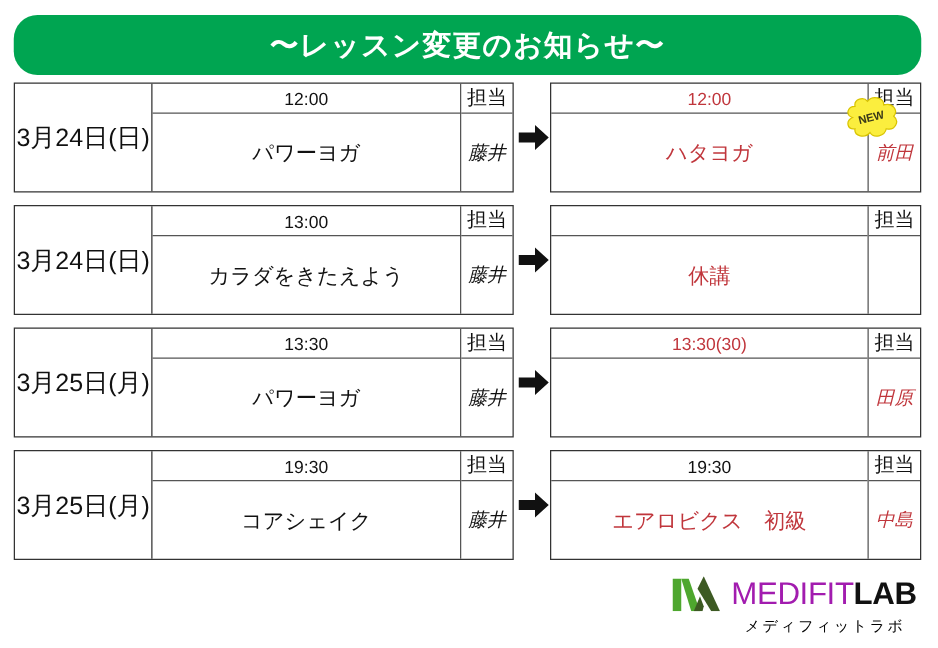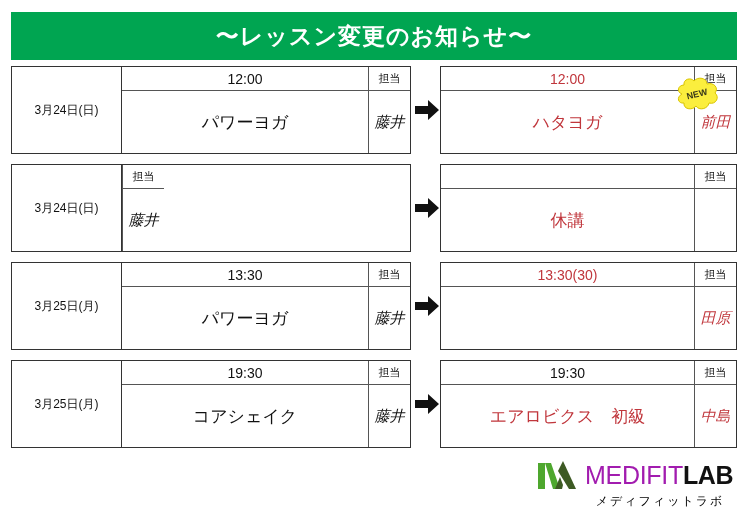--- a/index.html
+++ b/index.html
@@ -20,20 +20,21 @@
   .banner {
     position: absolute;
     left: 11px;
     top: 12px;
     width: 726px;
     height: 48px;
     background: #00a551;
     display: flex;
     align-items: center;
     justify-content: center;
+    border-radius: 19px;
   }
   .banner-title {
     color: #ffffff;
     font-size: 23px;
     font-weight: bold;
     letter-spacing: 1px;
     white-space: nowrap;
   }
 
   
@@ -68,21 +69,21 @@
     left: 440px;
     width: 297px;
   }
 
   .col-date {
     width: 110px;
     border-right: 1.5px solid #333333;
     display: flex;
     align-items: center;
     justify-content: center;
-    font-size: 12px;
+    font-size: 20px;
     box-sizing: border-box;
   }
 
   .col-main {
     flex: 1;
     display: flex;
     flex-direction: column;
     box-sizing: border-box;
   }
   .cell-time {
@@ -110,21 +111,21 @@
     flex-direction: column;
     box-sizing: border-box;
   }
   .tbl-after .col-staff { width: 42px; }
   .cell-staff-head {
     height: 24px;
     border-bottom: 1.2px solid #555555;
     display: flex;
     align-items: center;
     justify-content: center;
-    font-size: 11px;
+    font-size: 16px;
     box-sizing: border-box;
   }
   .cell-staff-name {
     flex: 1;
     display: flex;
     align-items: center;
     justify-content: center;
     font-size: 15px;
     box-sizing: border-box;
     font-style: italic;
@@ -225,20 +226,24 @@
           <path d="M8 17 C2 15 4 8 10 8 C9 2 17 0 20 4 C24 -1 33 1 33 7 C40 5 45 11 41 16 C46 20 42 28 35 26 C34 32 25 34 22 29 C18 34 9 32 10 26 C4 27 2 20 8 17 Z" fill="#fbee3e" stroke="#d9c400" stroke-width="1"></path>
           <text x="23" y="20" font-family="Liberation Sans, sans-serif" font-size="9" font-weight="bold" fill="#3a3a1a" text-anchor="middle" transform="rotate(-14 23 17)">NEW</text>
         </svg>
       </div>
     </div>
   </div>
 
   <div class="row">
     <div class="tbl tbl-before">
       <div class="col-date">3月24日(日)</div>
+      <div class="col-main">
+        <div class="cell-time">13:00</div>
+        <div class="cell-lesson">カラダをきたえよう</div>
+      </div>
       <div class="col-staff">
         <div class="cell-staff-head">担当</div>
         <div class="cell-staff-name">藤井</div>
       </div>
     </div>
 
     <div class="arrow">
       <svg width="26" height="26" viewBox="0 0 26 26">
         <path d="M1 9 L14 9 L14 3 L25 13 L14 23 L14 17 L1 17 Z" fill="#111111"></path>
       </svg>

